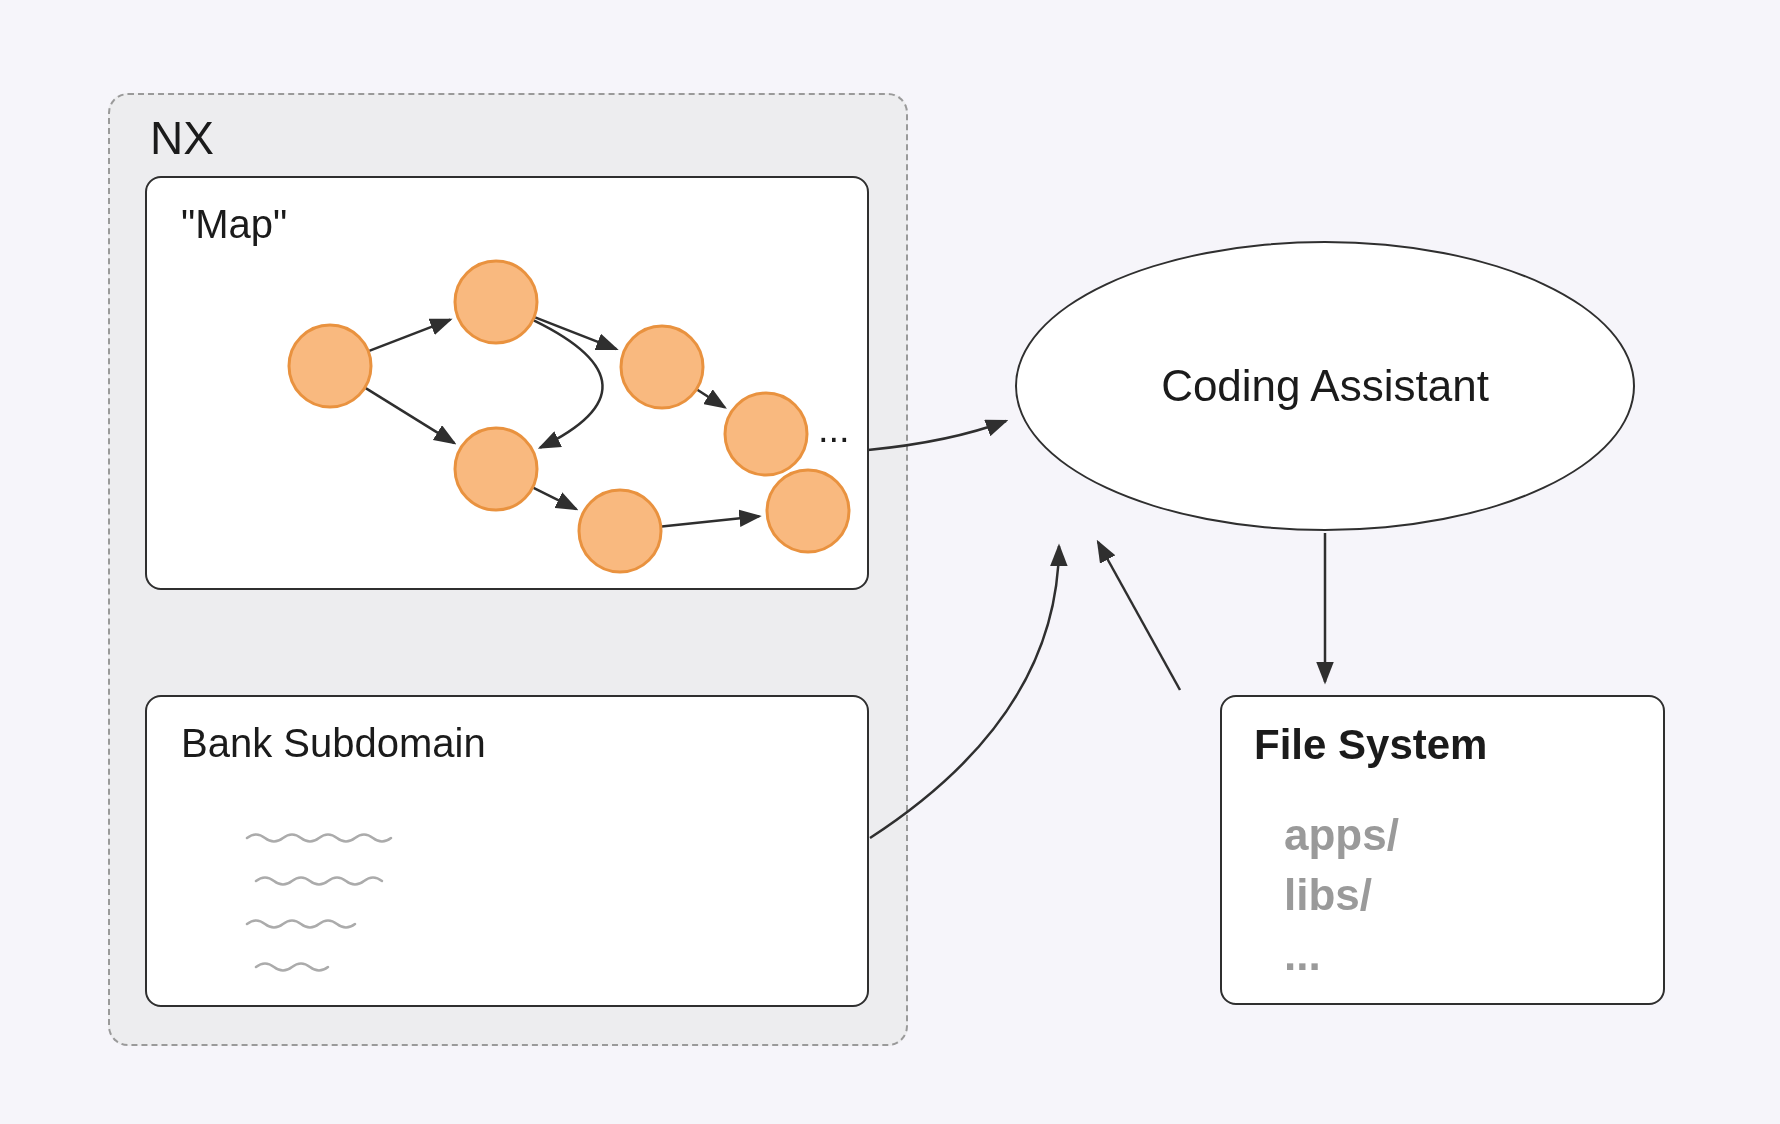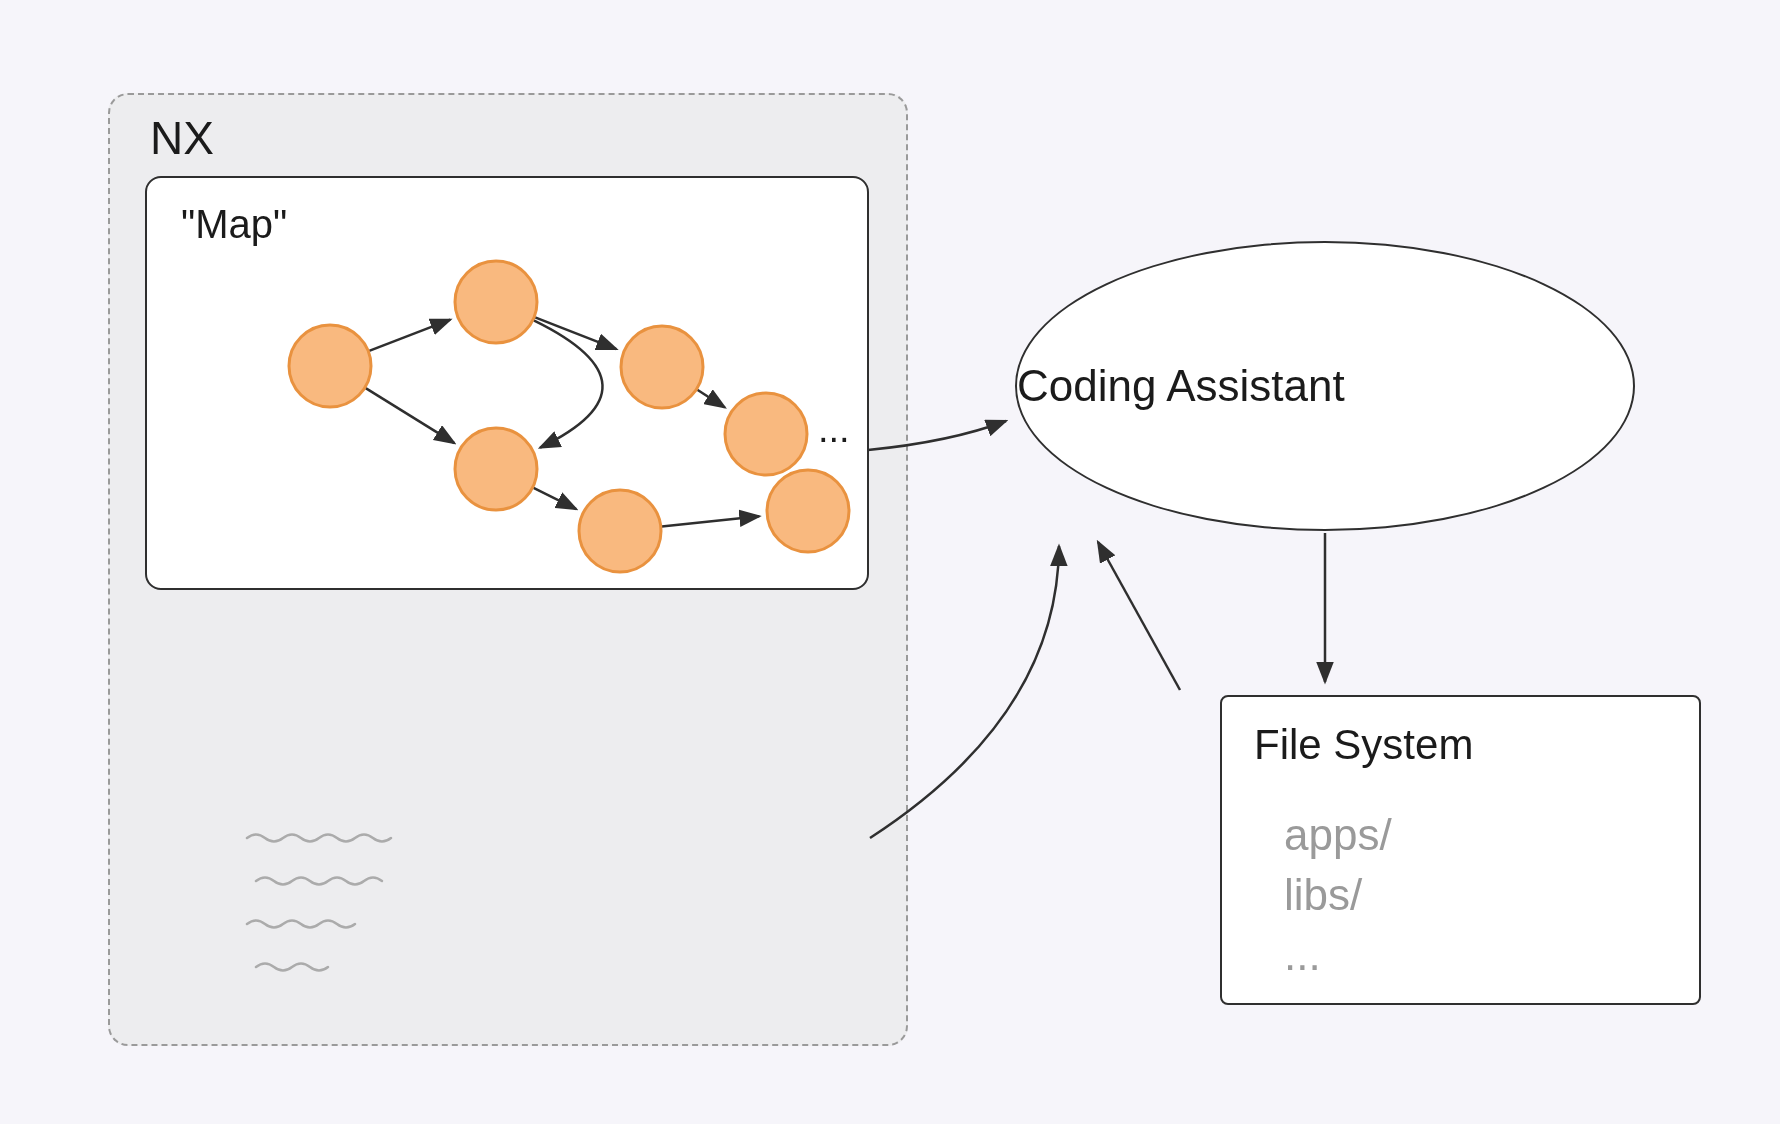--- a/index.html
+++ b/index.html
@@ -19,27 +19,27 @@
   }
   #map-box  { left: 145px; top: 176px; width: 724px; height: 414px; }
   #bank-box { left: 145px; top: 695px; width: 724px; height: 312px; }
   .inner-label { position: absolute; left: 34px; top: 24px; font-size: 40px; }
 
   #map-ellipsis { position: absolute; left: 818px; top: 408px; font-size: 38px; }
 
   #assistant {
     position: absolute; left: 1015px; top: 241px; width: 620px; height: 290px;
     border: 2.5px solid var(--line, #2f2f2f); border-radius: 50%; background: #ffffff;
-    display: flex; align-items: center; justify-content: flex-start;
+    display: flex; align-items: center; justify-content: center;
   }
   #assistant .ellipse-label { font-size: 44px; }
 
   #file-system {
-    position: absolute; left: 1220px; top: 695px; width: 481px; height: 310px;
-    border: 2.5px solid var(--line, #2f2f2f); border-radius: 8px; background: #ffffff;
+    position: absolute; left: 1220px; top: 695px; width: 445px; height: 310px;
+    border: 2.5px solid var(--line, #2f2f2f); border-radius: 16px; background: #ffffff; font-weight: bold;
   }
   #file-system .inner-label { left: 32px; top: 24px; font-size: 42px; }
   .fs-items { position: absolute; left: 62px; top: 108px; font-size: 44px; color: var(--muted-text, #9a9a9a); }
   .fs-items .fs-item { display: block; line-height: 60px; }
 
   #overlay { position: absolute; left: 0; top: 0; pointer-events: none; }
   .edge { stroke: var(--line, #2f2f2f); stroke-width: 2.5; fill: none; }
   .gnode { fill: var(--node-fill, #f9b97f); stroke: var(--node-stroke, #e9923f); stroke-width: 3; }
   .squiggle { stroke: var(--muted-line, #ababab); stroke-width: 2.5; fill: none; stroke-linecap: round; }
   #arrowhead path { fill: var(--line, #2f2f2f); }
@@ -51,20 +51,23 @@
 
   <div class="group-box" id="nx-group">
     <div class="group-label">NX</div>
   </div>
 
   <div class="inner-box" id="map-box">
     <div class="inner-label">"Map"</div>
   </div>
   <div id="map-ellipsis">...</div>
 
+  <div class="inner-box" id="bank-box">
+    <div class="inner-label">Bank Subdomain</div>
+  </div>
 
   <div id="assistant">
     <div class="ellipse-label">Coding Assistant</div>
   </div>
 
   <div class="inner-box" id="file-system">
     <div class="inner-label">File System</div>
     <div class="fs-items">
       <span class="fs-item">apps/</span>
       <span class="fs-item">libs/</span>

